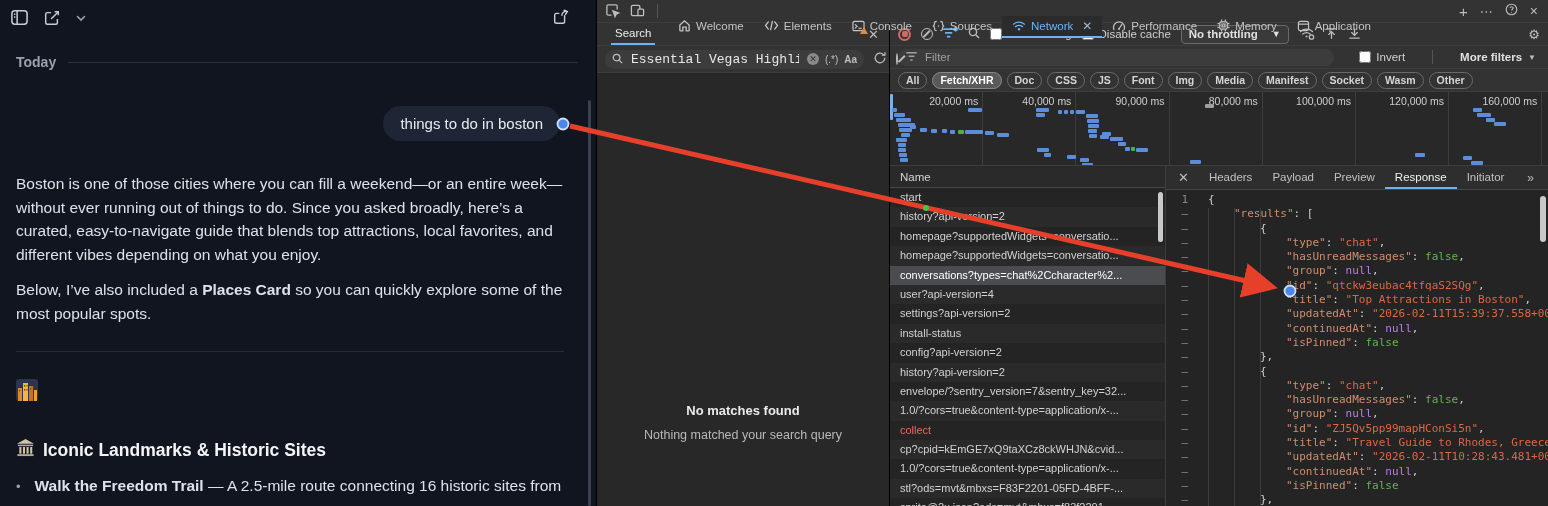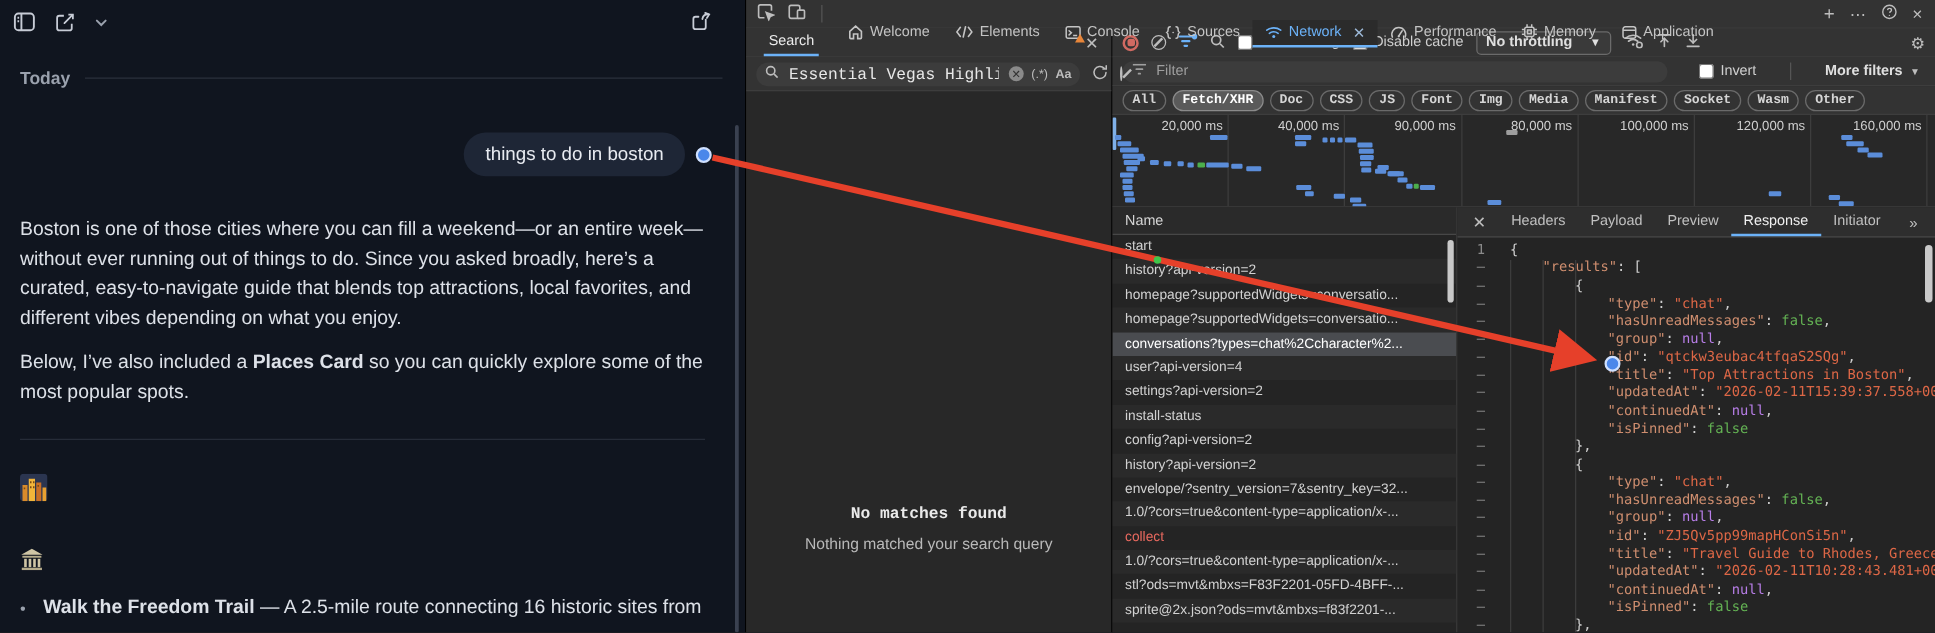--- a/index.html
+++ b/index.html
@@ -6,21 +6,21 @@
   body{width:1548px;height:506px;position:relative;overflow:hidden;background:#10151f;
        font-family:"Liberation Sans",sans-serif;-webkit-font-smoothing:antialiased;}
   
   .chat{position:absolute;left:0;top:0;width:596px;height:506px;background:#10151f;color:#e3e6ec;}
   .chat-toolbar{position:absolute;top:8px;left:10px;display:flex;gap:14px;align-items:center;color:#c7ccd6;}
   .chat-toolbar svg,.chat-share svg{display:block;}
   .chat-share{position:absolute;top:8px;right:26px;color:#c7ccd6;}
   .today-row{position:absolute;top:54px;left:16px;right:18px;display:flex;align-items:center;gap:12px;}
   .today-label{font-size:14px;font-weight:bold;color:#9aa1ad;}
   .today-line{flex:1;height:1px;background:#2a303c;}
-  .user-bubble{position:absolute;top:106px;right:48px;background:#1e2636;border-radius:18px;
+  .user-bubble{position:absolute;top:106px;right:36px;background:#1e2636;border-radius:18px;
        padding:9px 17px;font-size:15px;color:#e8ebf1;}
   .chat-p{position:absolute;left:16px;width:552px;font-size:15.5px;line-height:23.5px;color:#dde1e8;}
   .chat-hr{position:absolute;top:351px;left:16px;width:548px;height:1px;background:#262c38;}
   .chat-h1{position:absolute;top:379px;left:16px;font-size:21.5px;font-weight:bold;color:#f3f4f7;display:flex;gap:9px;align-items:center;}
   .chat-h2{position:absolute;top:438px;left:16px;font-size:17.5px;font-weight:bold;color:#f3f4f7;display:flex;gap:8px;align-items:center;}
   .chat-bullet{position:absolute;top:477px;left:16px;width:552px;font-size:15.5px;color:#dde1e8;display:flex;gap:14px;}
   .chat-bullet .dot{color:#9aa1ad;font-size:13px;line-height:20px;}
   .chat-scrollbar{position:absolute;top:100px;right:5px;width:3px;height:406px;background:#3a4150;border-radius:2px;}
   
   .devtools{position:absolute;left:596px;top:0;width:952px;height:506px;background:#282828;color:#c9c9c9;
@@ -46,21 +46,21 @@
   .sp-close{margin-left:auto;margin-right:10px;color:#bdbdbd;font-size:13px;}
   .sp-searchrow{height:27px;background:#333;border-bottom:1px solid #3d3d3d;display:flex;align-items:center;
        padding:0 8px;gap:9px;box-sizing:border-box;}
   .sp-input{flex:1;display:flex;align-items:center;gap:6px;background:#3c3c3c;border-radius:10px;height:19px;padding:0 7px;}
   .sp-input input{flex:1;background:transparent;border:none;outline:none;color:#e8e8e8;font-size:13px;
        font-family:Liberation Mono, monospace;min-width:0;}
   .sp-mini{color:#bdbdbd;font-size:10px;white-space:nowrap;}
   .sp-clear{width:12px;height:12px;border-radius:50%;background:#8a8a8a;color:#333;font-size:9px;line-height:12px;
        text-align:center;flex:none;}
   .sp-empty{margin-top:330px;text-align:center;}
-  .sp-empty-title{font-size:13px;font-weight:bold;color:#eaeaea;margin-bottom:10px;font-family:Liberation Mono, monospace;}
+  .sp-empty-title{font-size:13px;font-weight:bold;color:#eaeaea;margin-bottom:10px;}
   .sp-empty-sub{font-size:12.5px;color:#b9b9b9;}
   
   .network-panel{flex:1;display:flex;flex-direction:column;min-width:0;}
   .net-toolbar{height:23px;background:#333;border-bottom:1px solid #3d3d3d;display:flex;align-items:center;
        gap:10px;padding:0 8px;box-sizing:border-box;}
   .rec-btn{width:13px;height:13px;border:2px solid #d16a62;border-radius:50%;display:flex;align-items:center;
        justify-content:center;box-sizing:border-box;}
   .rec-btn i{width:6px;height:6px;background:#d16a62;border-radius:2px;display:block;}
   .icon-slash{width:12px;height:12px;border:1.5px solid #bdbdbd;border-radius:50%;position:relative;box-sizing:border-box;}
   .icon-slash::after{content:"";position:absolute;left:0;top:4px;width:9px;height:1.5px;background:#bdbdbd;transform:rotate(-45deg);}
@@ -71,21 +71,21 @@
   .net-filterrow{height:23px;background:#333;border-bottom:1px solid #3d3d3d;display:flex;align-items:center;
        gap:25px;padding:0 8px;box-sizing:border-box;}
   .filter-input{flex:1;display:flex;align-items:center;gap:6px;background:#3c3c3c;border-radius:10px;height:17px;padding:0 8px;}
   .filter-input input{flex:1;background:transparent;border:none;outline:none;color:#e8e8e8;font-size:11.5px;
        font-family:"Liberation Sans",sans-serif;}
   .filter-input input::placeholder{color:#9f9f9f;}
   .morefilters{display:flex;gap:6px;align-items:center;color:#e0e0e0;font-weight:bold;font-size:11.5px;padding-right:4px;}
   .net-pills{height:23px;background:#333;border-bottom:1px solid #3d3d3d;display:flex;align-items:center;
        gap:5px;padding:0 8px;box-sizing:border-box;overflow:hidden;}
   .pill{border:1px solid #6a6a6a;border-radius:9px;height:15px;line-height:15px;padding:0 7px;font-size:10.5px;
-       color:#d5d5d5;white-space:nowrap;font-weight:bold;font-family:Liberation Mono, monospace;}
+       color:#d5d5d5;white-space:nowrap;font-weight:bold;}
   .pill.active{background:#5a5a5a;border-color:#8a8a8a;color:#fff;}
   .net-timeline{height:74px;background:#282828;border-bottom:1px solid #3d3d3d;position:relative;overflow:hidden;box-sizing:border-box;}
   .tl-cells{display:flex;height:100%;}
   .tl-cell{width:93.2px;flex:none;border-right:1px solid #3d3d3d;box-sizing:border-box;position:relative;}
   .tl-cell span{position:absolute;top:3px;right:4px;font-size:10.5px;color:#cfcfcf;white-space:nowrap;}
   .tl-bar{position:absolute;height:3.5px;background:#5b8dd9;border-radius:1px;}
   .tl-bar.g{background:#4cae4c;}
   .tl-bar.gr{background:#9e9e9e;}
   .tl-handle{position:absolute;left:0;top:2px;width:3px;height:26px;background:#7fb0e8;border-radius:1px;}
   .net-split{flex:1;display:flex;min-height:0;}
@@ -182,20 +182,21 @@
       <svg width="19" height="19" viewBox="0 0 20 20">
         <polygon points="10,1 19,6 1,6" fill="#cfc5a5"></polygon>
         <rect x="2" y="7" width="16" height="1.6" fill="#b5ab8b"></rect>
         <rect x="3.5" y="9.5" width="2.2" height="7" fill="#cfc5a5"></rect>
         <rect x="7.3" y="9.5" width="2.2" height="7" fill="#cfc5a5"></rect>
         <rect x="11.1" y="9.5" width="2.2" height="7" fill="#cfc5a5"></rect>
         <rect x="14.9" y="9.5" width="2.2" height="7" fill="#cfc5a5"></rect>
         <rect x="1.5" y="17" width="17" height="2" fill="#b5ab8b"></rect>
       </svg>
     </span>
+    <span>Iconic Landmarks &amp; Historic Sites</span>
   </div>
   <div class="chat-bullet">
     <span class="dot">•</span>
     <span><b>Walk the Freedom Trail</b><span> — A 2.5-mile route connecting 16 historic sites from</span></span>
   </div>
   <div class="chat-scrollbar"></div>
 </div>
 
 <div class="devtools">
   <div class="dt-tabbar">
@@ -537,20 +538,21 @@
               <div class="req-row">homepage?supportedWidgets=conversatio...</div>
               <div class="req-row selected">conversations?types=chat%2Ccharacter%2...</div>
               <div class="req-row">user?api-version=4</div>
               <div class="req-row">settings?api-version=2</div>
               <div class="req-row">install-status</div>
               <div class="req-row">config?api-version=2</div>
               <div class="req-row">history?api-version=2</div>
               <div class="req-row">envelope/?sentry_version=7&amp;sentry_key=32...</div>
               <div class="req-row">1.0/?cors=true&amp;content-type=application/x-...</div>
               <div class="req-row error">collect</div>
+              <div class="req-row">cp?cpid=kEmGE7xQ9taXCz8ckWHJN&amp;cvid...</div>
               <div class="req-row">1.0/?cors=true&amp;content-type=application/x-...</div>
               <div class="req-row">stl?ods=mvt&amp;mbxs=F83F2201-05FD-4BFF-...</div>
               <div class="req-row">sprite@2x.json?ods=mvt&amp;mbxs=f83f2201-...</div>
             </div>
           <div class="req-scroll"></div>
         </div>
         <div class="resp-panel">
           <div class="resp-tabs">
             <span class="resp-x">✕</span>
             <div id="resp-tabs-items" style="display:flex;height:100%;">

